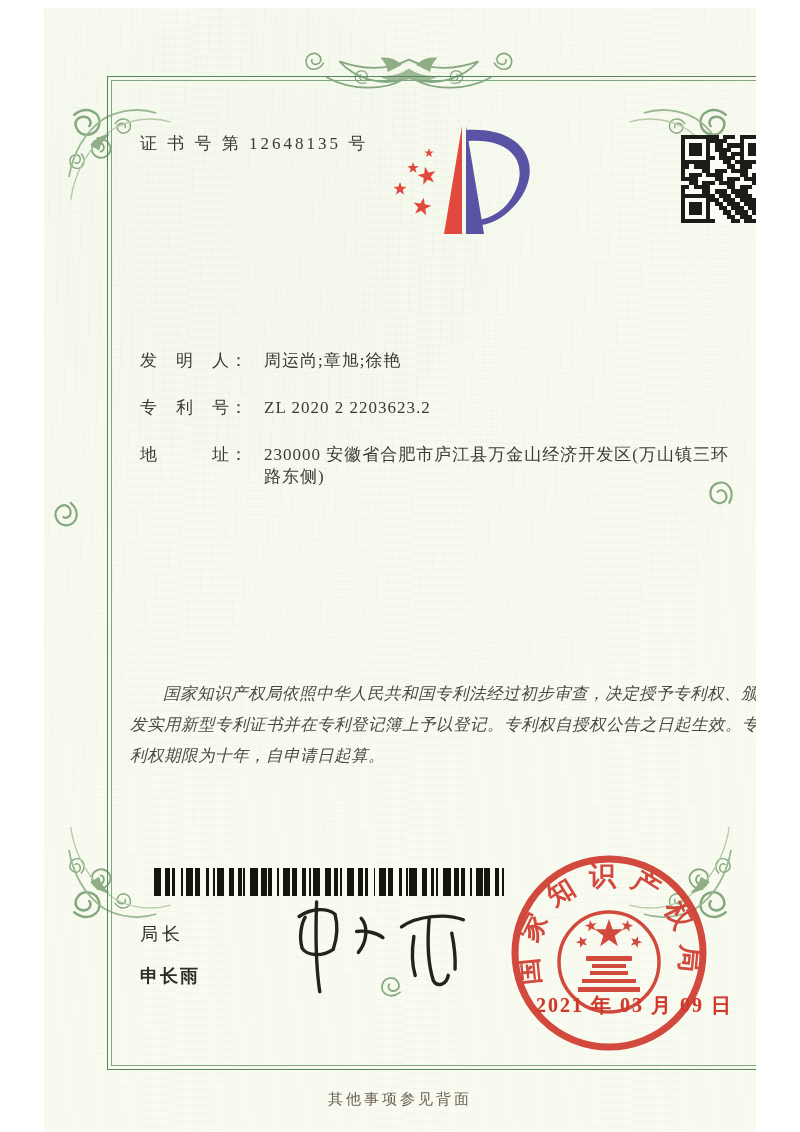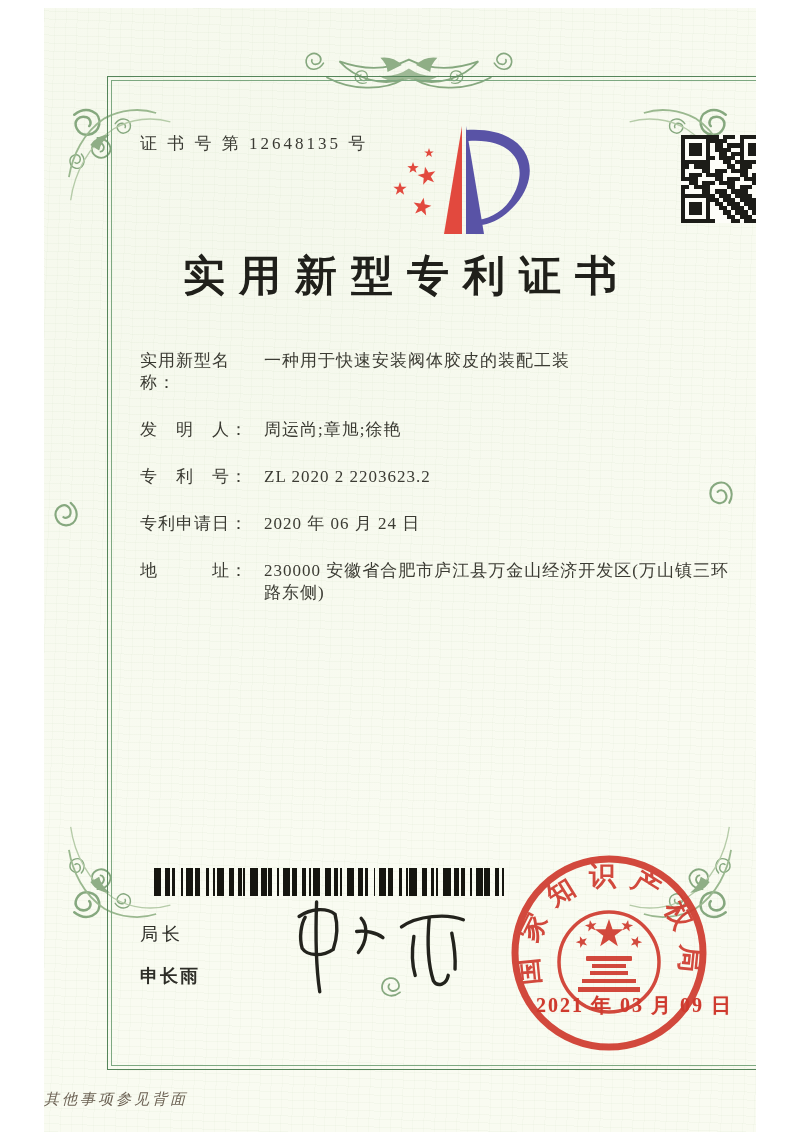--- a/index.html
+++ b/index.html
@@ -80,22 +80,22 @@
   .seal-date {
     position:absolute; left:492px; top:984px; font-size:20px; color:#cf3a2e;
     letter-spacing:2px; font-weight:600; text-shadow:0 0 1px rgba(207,58,46,.4);
   }
 
   .page-num {
     position:absolute; left:0; right:0; top:1033px; text-align:center;
     font-size:15px; color:#3c3c34; letter-spacing:2px;
   }
   .back-note {
-    position:absolute; left:0; right:0; top:1082px; 
-    font-size:15px; color:#6c6254; font-style:italic; letter-spacing:3px;
+    position:absolute; left:0; right:0; top:1082px; text-align:center;
+    font-size:15px; color:#6c6254; letter-spacing:3px;
   }
 </style>
 </head>
 <body>
 
 <div class="page">
 
   <svg class="ornaments" viewBox="0 0 800 1132">
     <defs>
       <g id="spiral">
@@ -589,42 +589,36 @@
       <div class="on"></div>
       <div></div>
       <div class="on"></div>
       <div class="on"></div>
       <div class="on"></div>
       <div></div>
       <div class="on"></div>
       <div class="on"></div>
     </div>
 
-  <div class="title">实用新型专利证书</div>
 
   <div class="fields">
-    <div class="field-row">
-      <span class="lbl">实用新型名称：</span><span class="val">一种用于快速安装阀体胶皮的装配工装</span>
-    </div>
     <div class="field-row">
       <span class="lbl">发　明　人：</span><span class="val">周运尚;章旭;徐艳</span>
     </div>
     <div class="field-row">
       <span class="lbl">专　利　号：</span><span class="val">ZL 2020 2 2203623.2</span>
     </div>
     <div class="field-row">
-      <span class="lbl">专利申请日：</span><span class="val">2020 年 06 月 24 日</span>
-    </div>
-    <div class="field-row">
       <span class="lbl">地　　　址：</span><span class="val">230000 安徽省合肥市庐江县万金山经济开发区(万山镇三环路东侧)</span>
     </div>
   </div>
 
 
   <div class="paragraphs">
+    <p>国家知识产权局依照中华人民共和国专利法经过初步审查，决定授予专利权、颁发实用新型专利证书并在专利登记簿上予以登记。专利权自授权公告之日起生效。专利权期限为十年，自申请日起算。</p>
   </div>
 
   <div class="barcode" id="barcode">
       <div style="width: 8px;"></div>
       <div class="gap" style="width: 4px;"></div>
       <div style="width: 6px;"></div>
       <div class="gap" style="width: 2px;"></div>
       <div style="width: 4px;"></div>
       <div class="gap" style="width: 6px;"></div>
       <div style="width: 2px;"></div>

